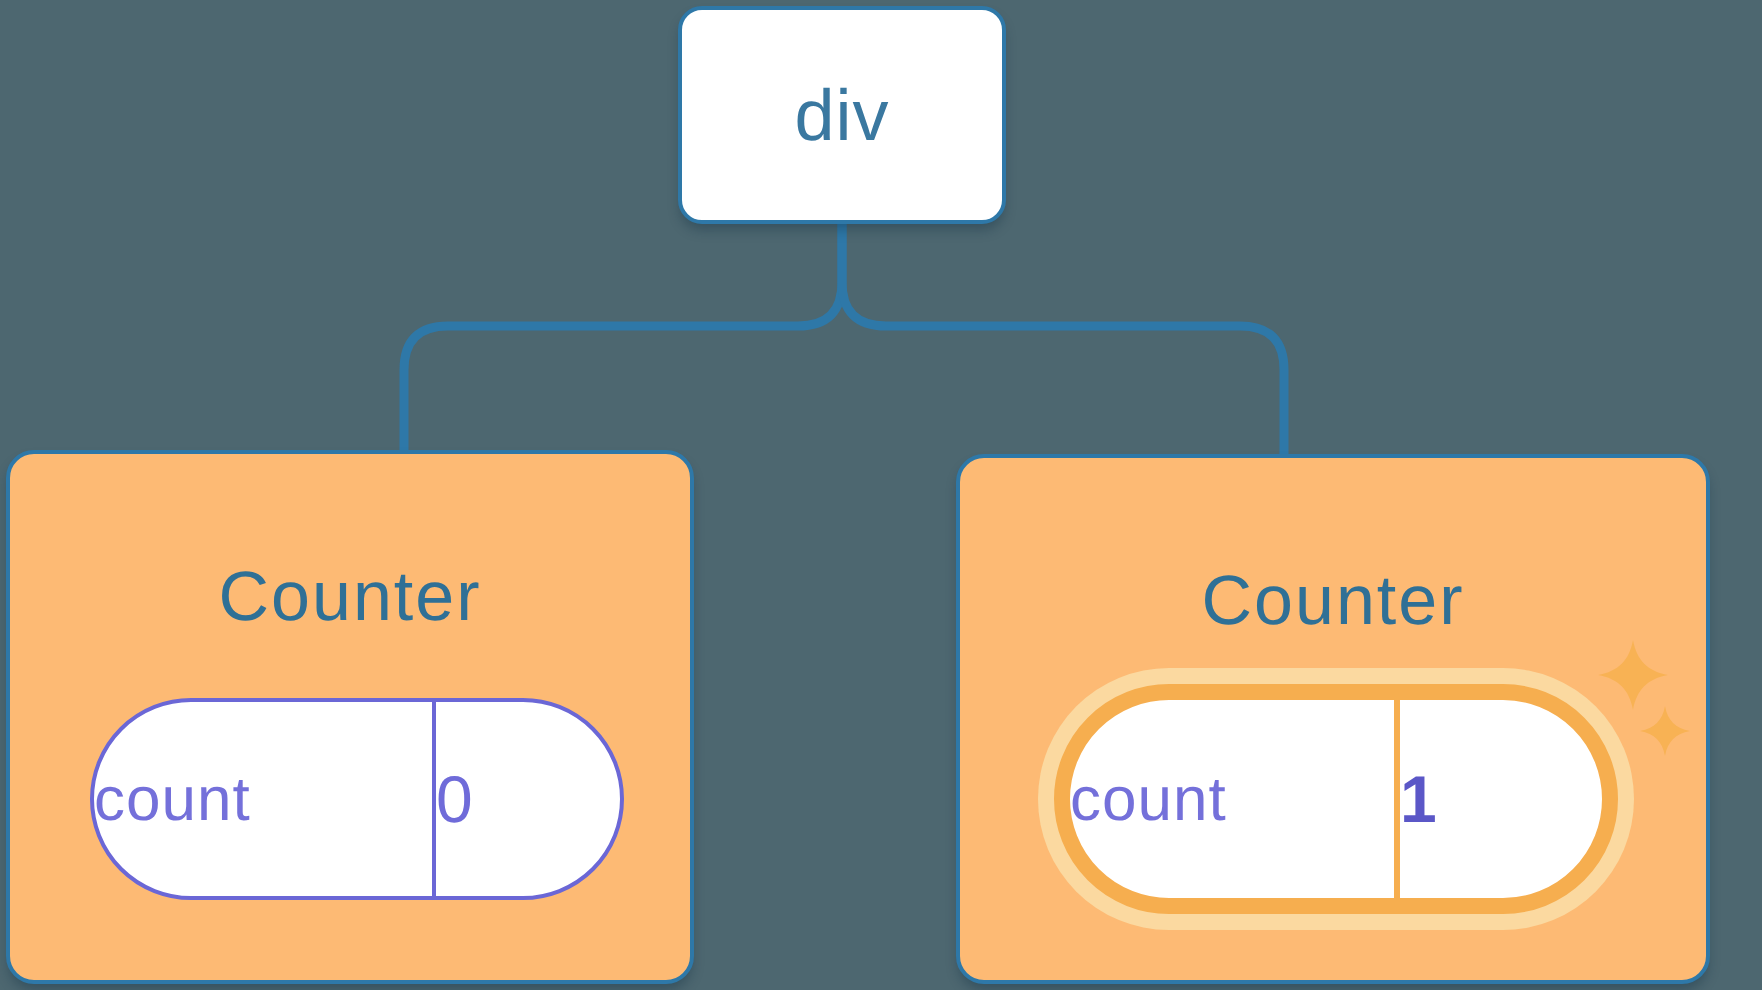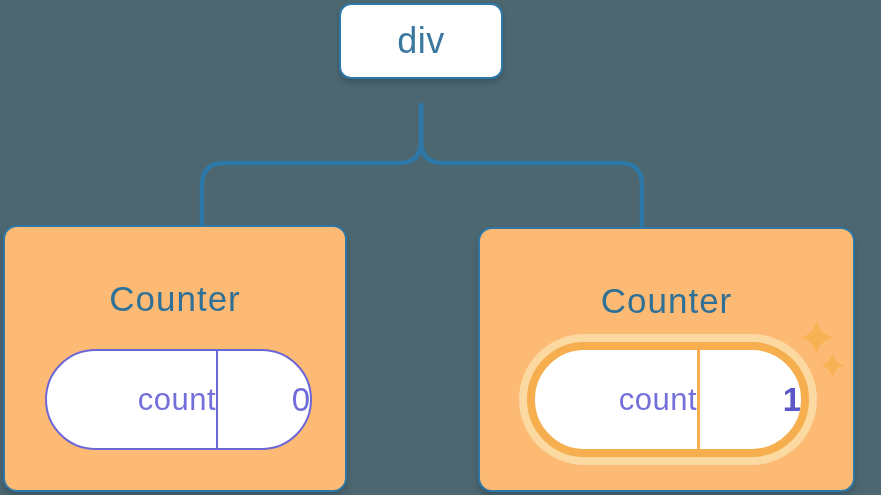--- a/index.html
+++ b/index.html
@@ -17,21 +17,21 @@
   }
   .connectors {
     position: absolute;
     left: 0; top: 0;
     width: 881px; height: 495px;
     pointer-events: none;
   }
   .node-root {
     position: absolute;
     left: 339px; top: 3px;
-    width: 164px; height: 76px;
+    width: 164px; height: 109px;
     background: #FFFFFF;
     border: 2.5px solid #2E78A8;
     border-radius: 12px;
     display: flex;
     align-items: center;
     justify-content: center;
     box-shadow: 0 4px 6px -1px rgba(14, 44, 62, 0.35);
     font-size: 36px;
     color: #3A78A0;
     letter-spacing: 0.5px;
@@ -69,21 +69,21 @@
   .pill-highlight {
     left: 47px; top: 113px;
     width: 282px; height: 115px;
     border: 8px solid #F6AE4F;
     border-radius: 58px;
     box-shadow: 0 0 0 8px #FBD9A0;
   }
   .pill-cell {
     display: flex;
     align-items: center;
-    justify-content: flex-end;
+    justify-content: flex-start;
   }
   .pill-key-cell { width: 171px; flex: none; }
   .pill-plain  .pill-key-cell { border-right: 2px solid #6B67D6; }
   .pill-highlight .pill-key-cell { width: 165px; border-right: 3px solid #F6AE4F; }
   .pill-value-cell { flex: 1; }
   .pill-key-text {
     font-size: 31px;
     color: #7470DA;
     letter-spacing: 0.5px;
   }

